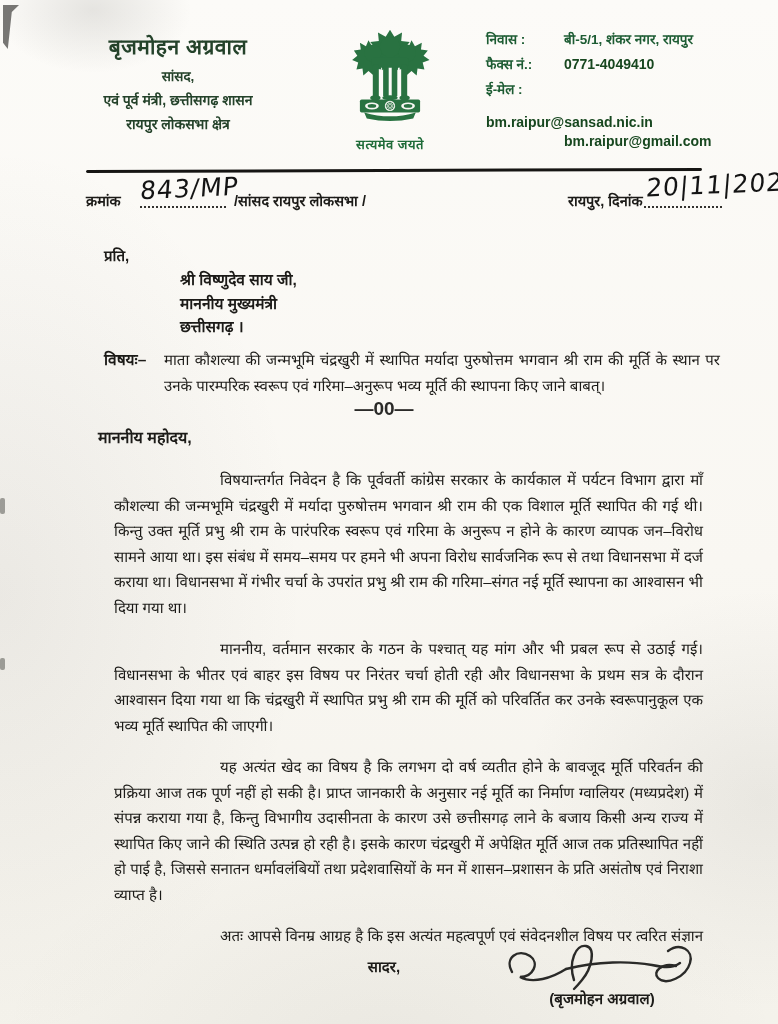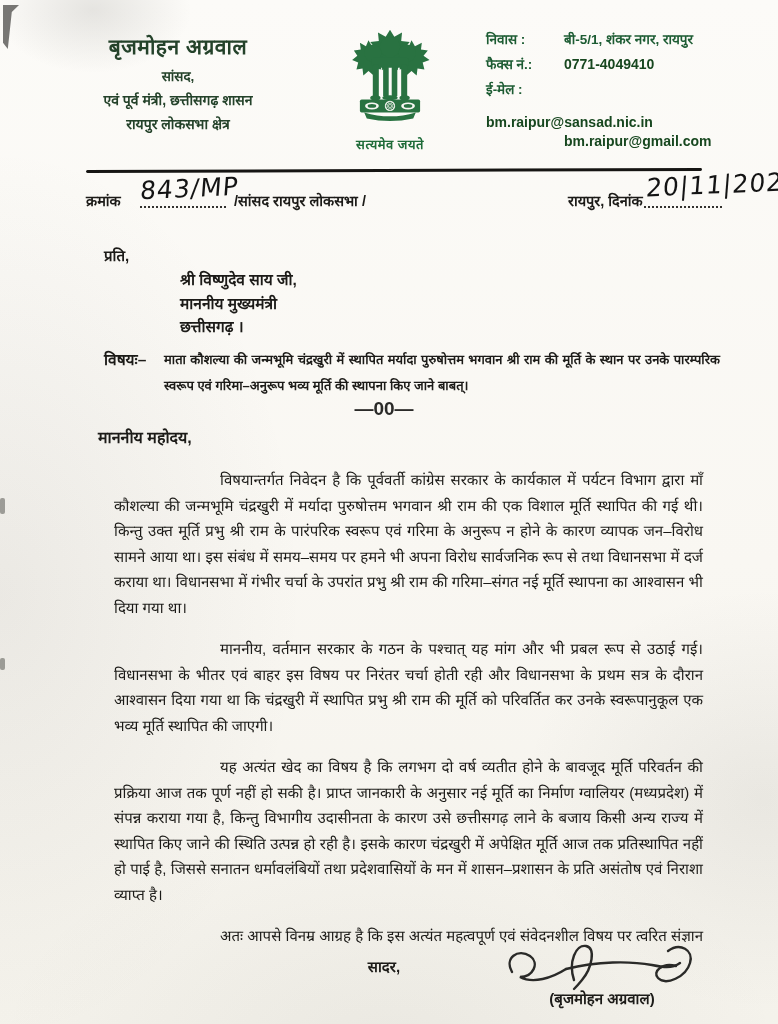--- a/index.html
+++ b/index.html
@@ -50,21 +50,21 @@
   .date-hand{position:absolute;left:560px;top:-6px;font-size:25px;}
   .date-line{position:absolute;left:558px;top:30px;width:78px;border-bottom:2px dotted #33322f;}
 
   
   .prati{position:absolute;left:104px;top:245px;font-size:15px;font-weight:bold;}
   .recipient{position:absolute;left:180px;top:268px;font-size:15.5px;font-weight:bold;line-height:23.5px;}
 
   
   .subject{position:absolute;left:104px;top:347px;width:616px;display:flex;}
   .subject .lbl{flex:none;width:60px;font-size:15.5px;font-weight:bold;padding-top:1px;}
-  .subject .txt{flex:1;font-size:13px;font-weight:bold;line-height:26px;text-align:justify;}
+  .subject .txt{flex:1;font-size:15px;font-weight:normal;line-height:26px;text-align:justify;}
 
   .divider{position:absolute;left:104px;top:398px;width:560px;text-align:center;font-size:19px;font-weight:bold;color:#2a2a28;}
 
   .salutation{position:absolute;left:98px;top:426px;font-size:16px;font-weight:bold;}
 
   .body-text{position:absolute;left:98px;top:451px;width:621px;height:502px;overflow:hidden;}
   .body-text p{margin:16px;font-size:15px;line-height:25.5px;text-align:justify;text-indent:106px;color:#1b1a17;}
 
   .regards{position:absolute;left:104px;top:956px;width:560px;text-align:center;font-size:15px;font-weight:bold;}
 

